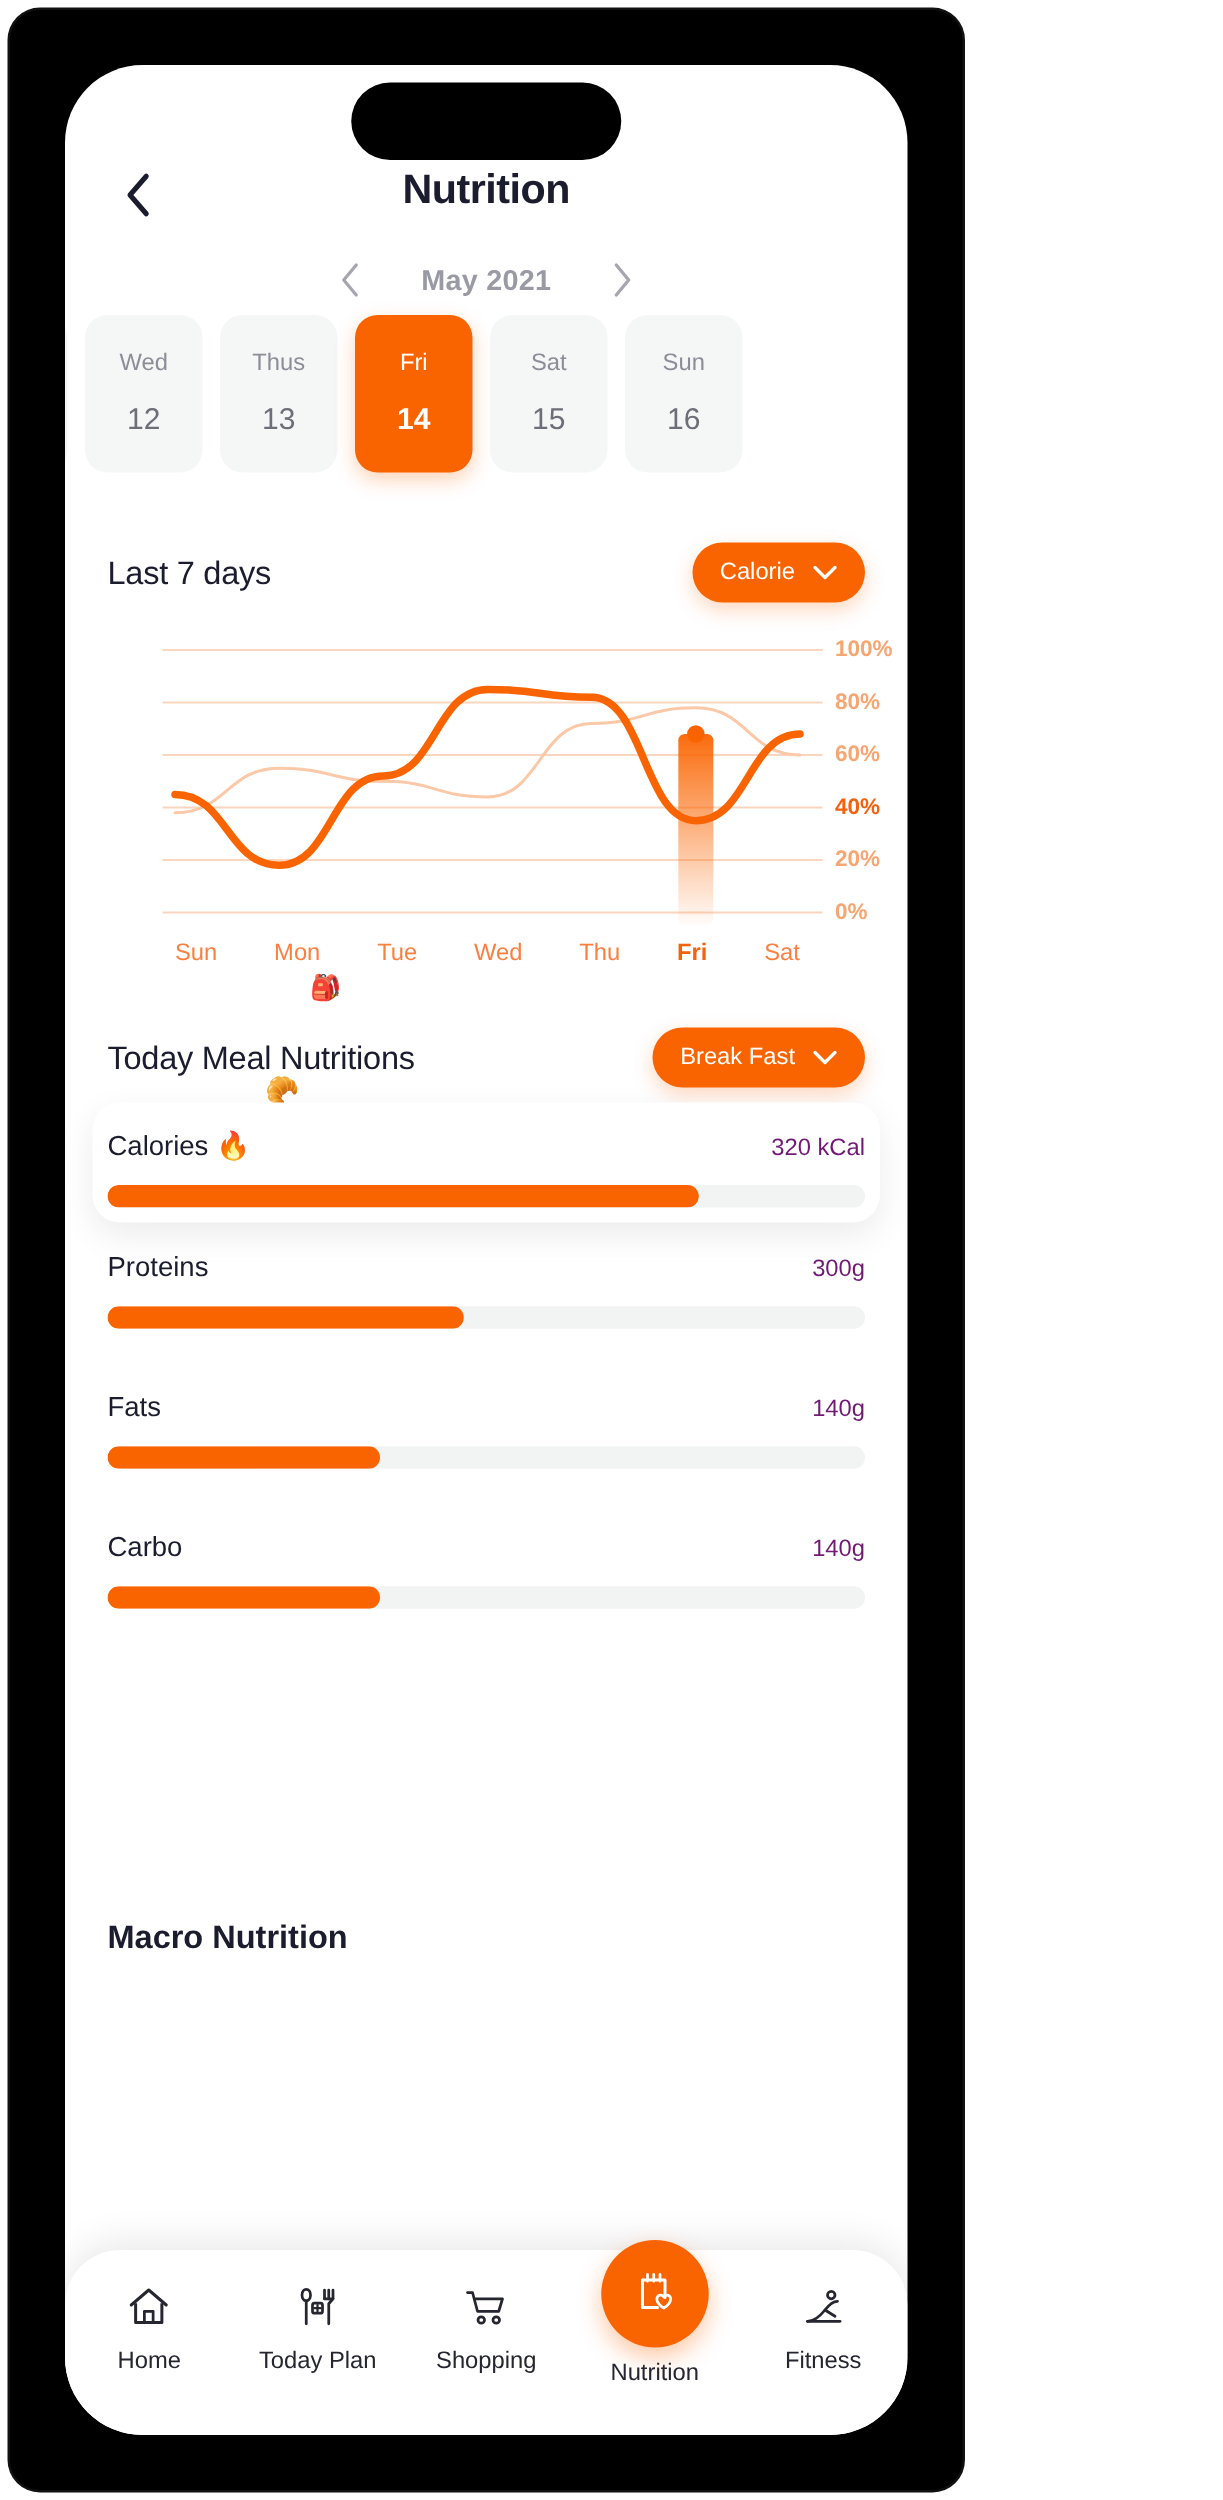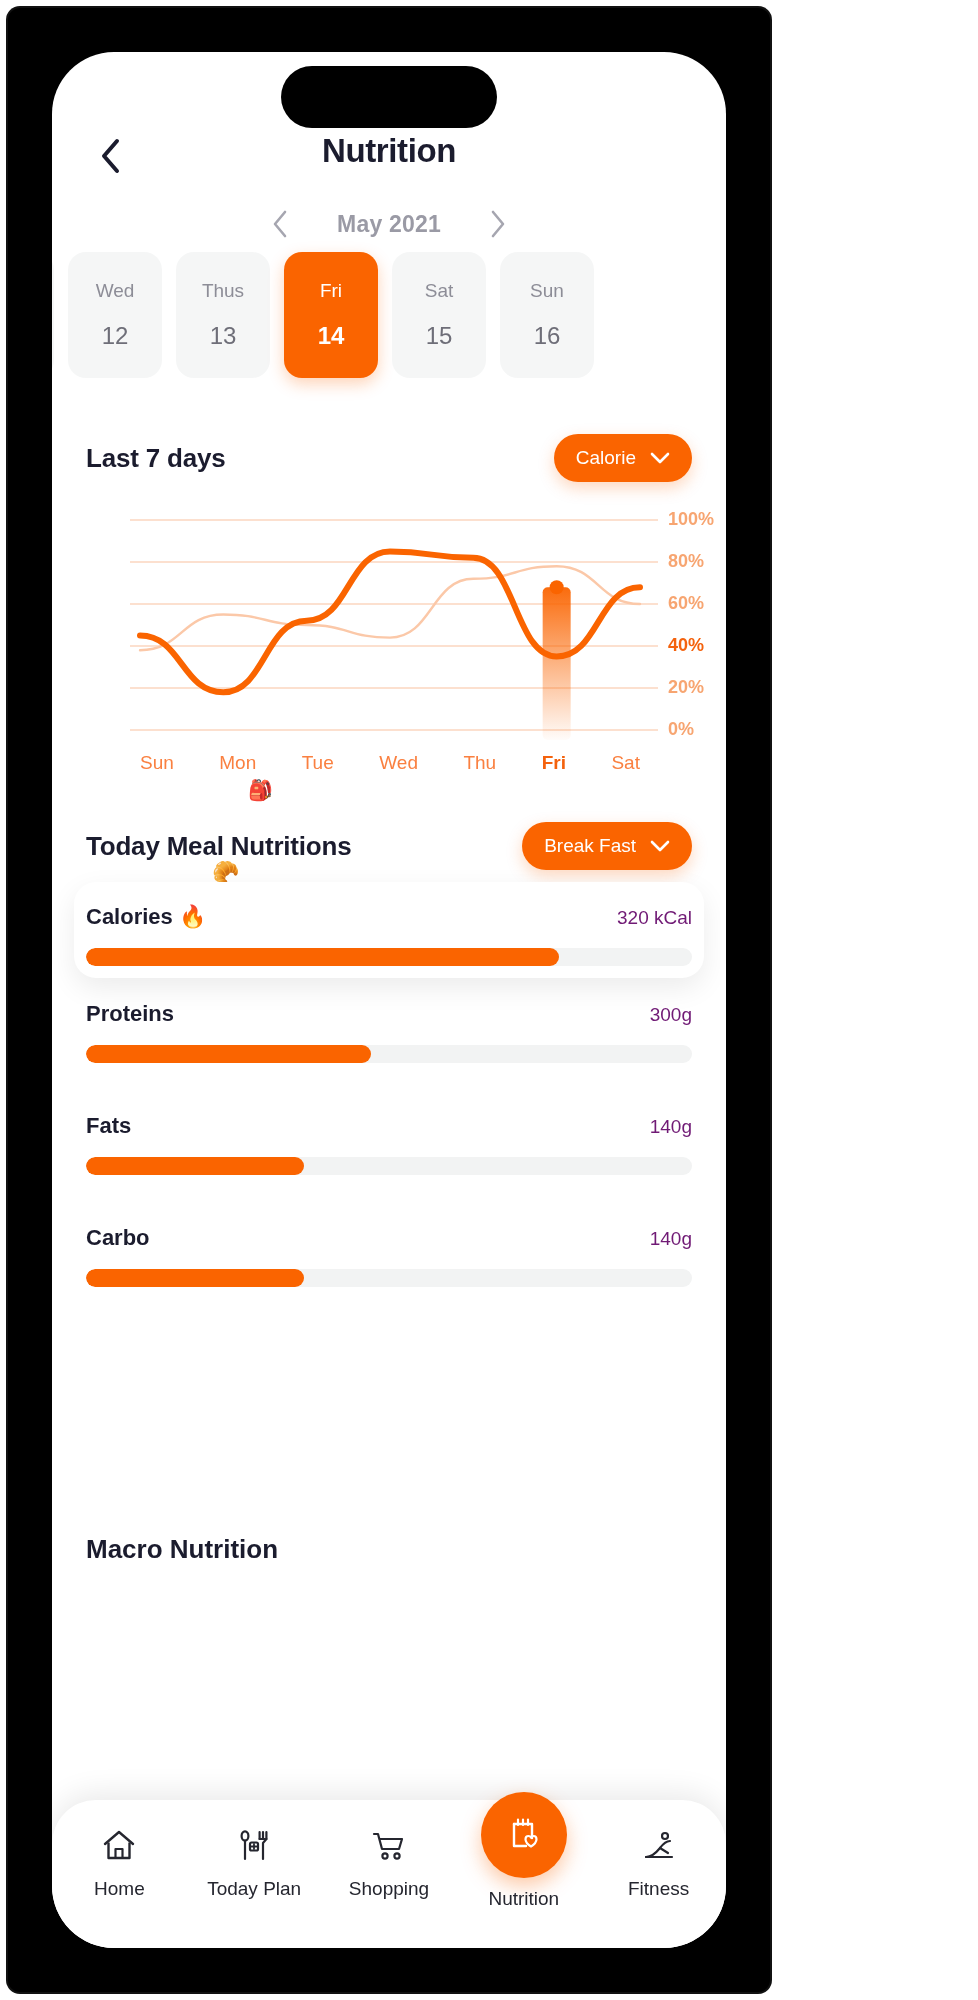--- a/index.html
+++ b/index.html
@@ -9,21 +9,21 @@
     font-family: "Liberation Sans", sans-serif;
     overflow: hidden;
   }
 
   
   #phone-frame {
     position: absolute;
     left: 8px; top: 8px;
     width: 762px; height: 1984px;
     background: #000000;
-    border-radius: 12px;
+    border-radius: 24px;
     box-shadow: 0 0 0 2px #111;
   }
   #phone-screen {
     position: absolute;
     left: 44px; top: 44px;
     width: 674px; height: 1896px;
     background: #ffffff;
     border-radius: 62px;
     overflow: hidden;
   }
@@ -84,21 +84,21 @@
   .day-card.active { background: #fa6400; box-shadow: 0 6px 16px rgba(250,100,0,.28); }
   .day-card.active .dow { color: #ffffff; }
   .day-card.active .dom { color: #ffffff; font-weight: 700; }
 
   
   .section-head {
     position: absolute; left: 0; width: 674px;
     display: flex; align-items: center; justify-content: space-between;
     padding: 0 34px;
   }
-  .section-title { font-size: 26px; font-weight: 700; color: #1b1c2e; letter-spacing: -0.2px; }
+  .section-title { font-size: 26px; font-weight: 400; color: #1b1c2e; letter-spacing: -0.2px; }
   .pill-dropdown {
     background: #fa6400; color: #fff;
     border-radius: 26px;
     height: 48px; padding: 0 22px;
     display: flex; align-items: center; gap: 14px;
     font-size: 19px; cursor: pointer;
     box-shadow: 0 6px 16px rgba(250,100,0,.25);
   }
 
   
@@ -122,21 +122,21 @@
   .nutri-row { position: relative; height: 112px; padding: 1px 34px; }
   .nutri-row.carded {
     background: #ffffff;
     border-radius: 22px;
     margin: 0 22px;
     padding: 0 12px;
     box-shadow: 0 10px 28px rgba(0,0,0,.08);
     height: 96px;
   }
   .nutri-top { display: flex; align-items: baseline; justify-content: space-between; padding-top: 22px; }
-  .nutri-name { font-size: 22px; font-weight: 700; color: #1b1c2e; }
+  .nutri-name { font-size: 22px; font-weight: 400; color: #1b1c2e; }
   .nutri-val { font-size: 19px; color: #701a75; }
   .bar-track {
     margin-top: 18px; height: 18px; border-radius: 10px; background: #f2f3f3; width: 100%;
     position: relative; overflow: hidden;
   }
   .bar-fill { position: absolute; left: 0; top: 0; height: 100%; border-radius: 10px; background: #fa6400; }
 
   #macro-ghost {
     position: absolute; left: 0; top: 1482px; width: 674px; text-align: left;
     padding-left: 34px; font-size: 26px; font-weight: 700; color: #1b1c2e;

